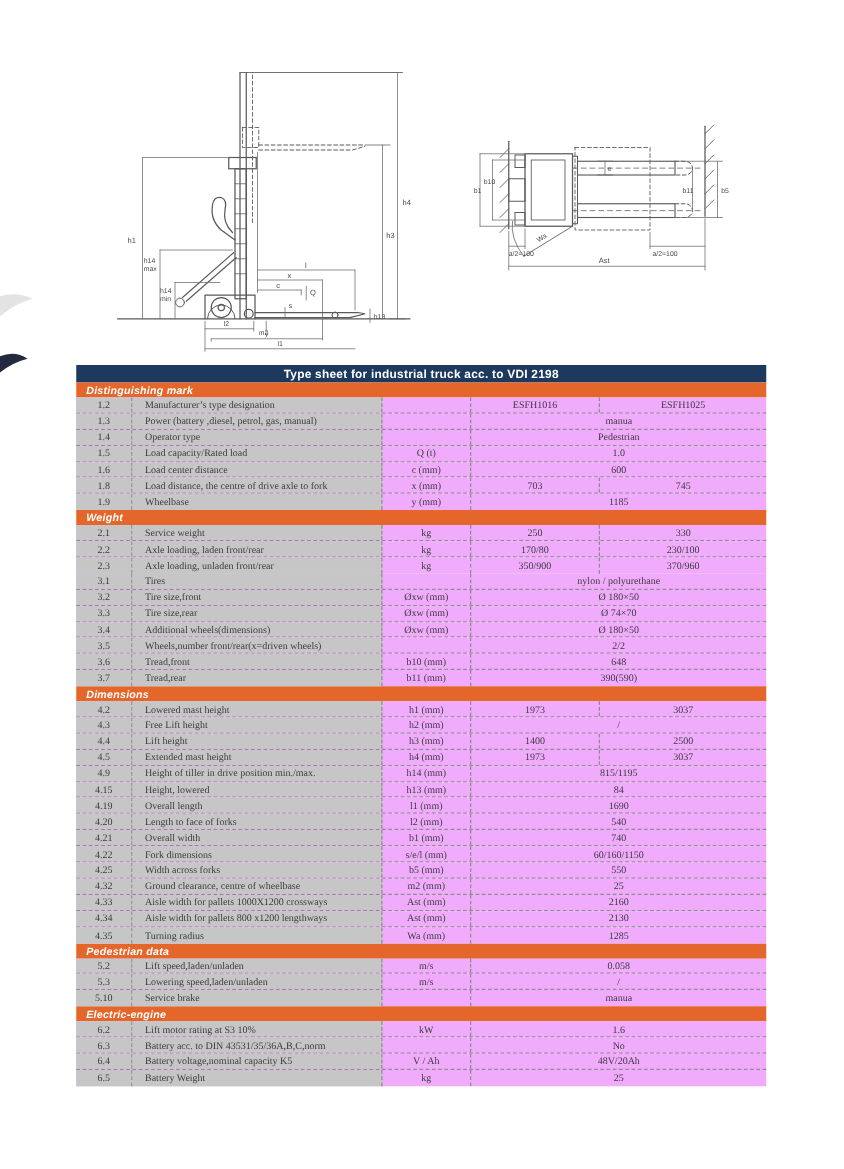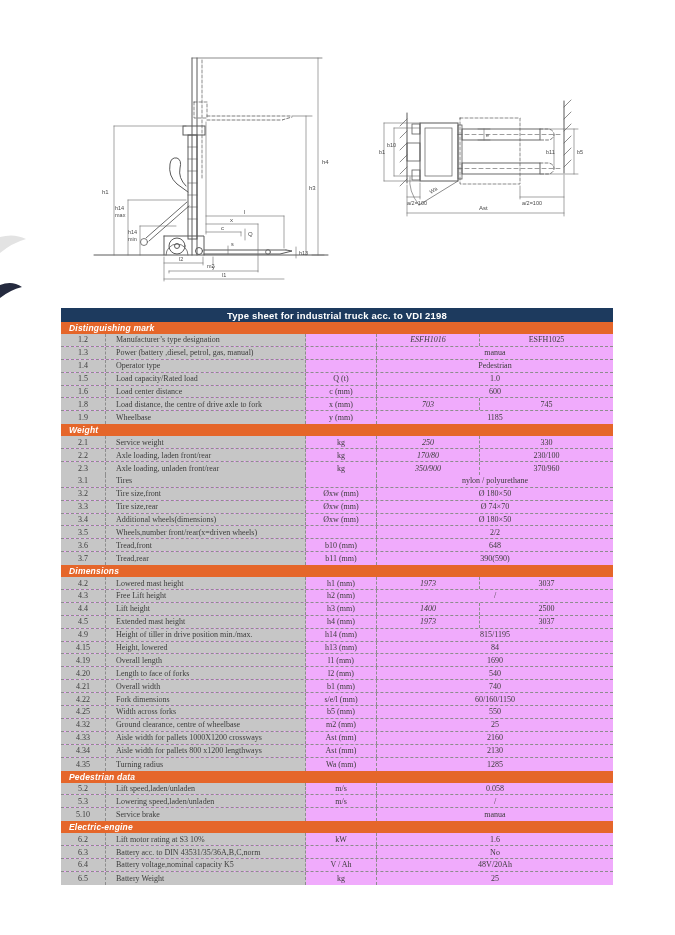--- a/index.html
+++ b/index.html
@@ -9,35 +9,35 @@
 
   
   .drawing{position:absolute;}
   #side-view{left:56px;top:50px;}
   #top-view{left:374px;top:95px;}
   .drawing svg text{font-family:"Liberation Sans",sans-serif;fill:#4a4a4a;}
   #logo-frag-light{position:absolute;left:0;top:233px;}
   #logo-frag-dark{position:absolute;left:0;top:280px;}
 
   
-  #spec-table{position:absolute;left:61px;top:308px;width:552px;}
+  #spec-table{position:absolute;left:61px;top:292px;width:552px;}
   #title-bar{height:14px;background:#1d3a5e;color:#fff;display:flex;align-items:center;
              justify-content:center;font-size:9.5px;font-weight:bold;letter-spacing:.2px;}
   .section-bar{height:12px;background:#e5662a;color:#fff;display:flex;align-items:center;
                padding-left:8px;font-size:8.5px;font-weight:bold;letter-spacing:.2px;font-style:italic;}
   .row{display:flex;height:12.9px;border-bottom:1px dashed #8d8d8d;background:#f0abfc;}
   .section-rows .row:last-child{border-bottom:none;}
   .cell{display:flex;align-items:center;justify-content:center;
         font-family:"Liberation Serif",serif;font-size:8px;color:#3c3c3c;
         overflow:hidden;white-space:nowrap;}
   .cell.no{width:45px;background:#c6c6c6;border-right:1px dashed #8d8d8d;}
   .cell.desc{width:200px;background:#c6c6c6;border-right:1px dashed #8d8d8d;
              justify-content:flex-start;padding-left:10px;}
   .cell.unit{width:71px;border-right:1px dashed #8d8d8d;}
-  .cell.v1{width:103px;border-right:1px dashed #8d8d8d;font-style:italic;}
+  .cell.v1{width:103px;border-right:1px dashed #8d8d8d;}
   .cell.v2{flex:1;}
   .cell.val{flex:1;}
 </style>
 </head>
 <body>
 
 <div id="page">
 
   <svg id="logo-frag-light" width="28" height="22" viewBox="0 0 28 22">
     <path d="M0,4 Q14,0 26,6 Q12,10 0,20 Z" fill="#e3e3e3"></path>

